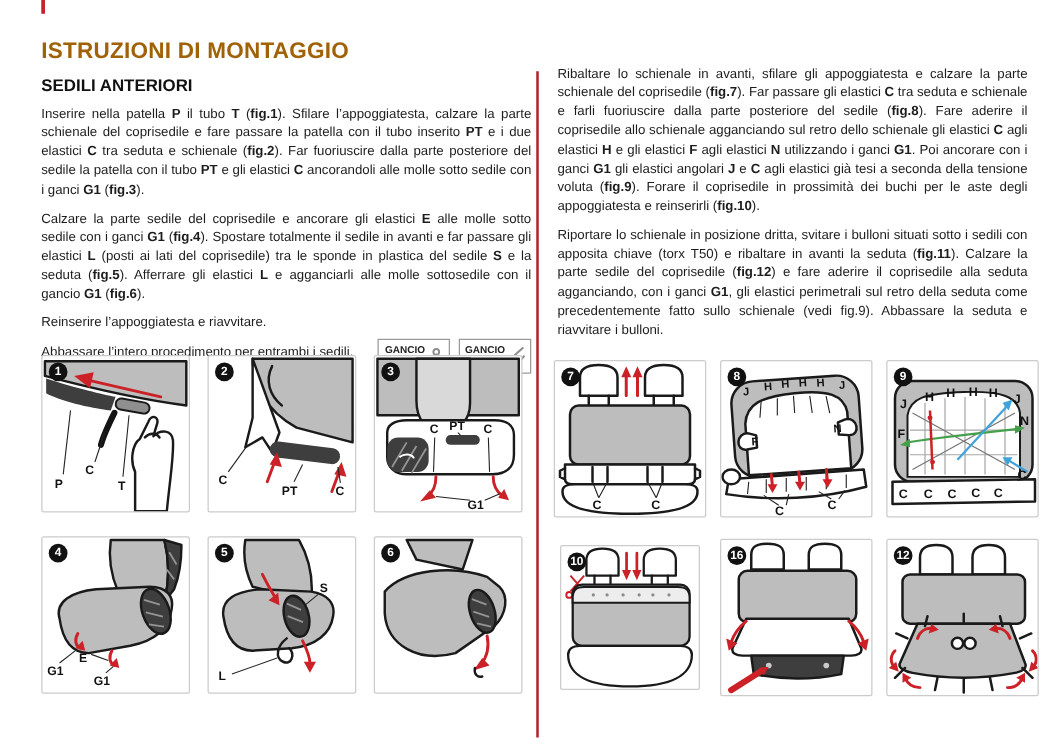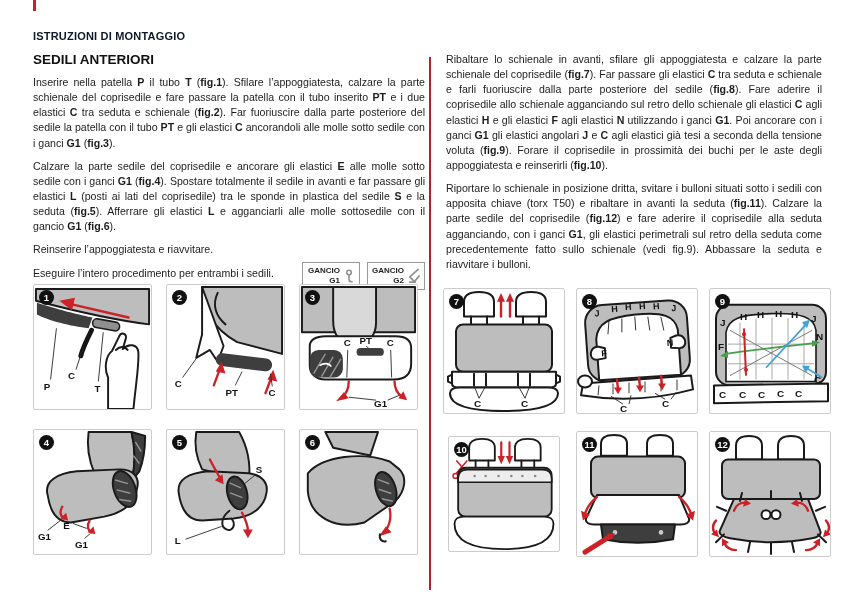--- a/index.html
+++ b/index.html
@@ -3,21 +3,21 @@
 <meta charset="utf-8">
 <style>
   html,body{margin:0;padding:0;background:#e9e9e9;}
   .page{position:relative;width:848px;height:600px;background:#ffffff;overflow:hidden;
         font-family:"Liberation Sans",sans-serif;color:#1c1c1c;}
   .regmark{position:absolute;left:33px;top:0;width:3px;height:11px;background:#c8232c;}
   .divider{position:absolute;left:429px;top:57px;height:533px;width:2px;background:#b32025;}
   .col{position:absolute;}
   .col-left{left:33px;top:30px;width:392px;}
   .col-right{left:446px;top:52px;width:376px;}
-  h1{font-size:11px;margin:0 0 10px 0;color:#0f172a;letter-spacing:.2px;}
+  h1{font-size:18px;margin:0 0 10px 0;color:#a16207;letter-spacing:.2px;}
   h2{font-size:13.5px;margin:0 0 8px 0;color:#111;}
   p{font-size:10.6px;line-height:1.43;text-align:justify;margin:0 0 8px 0;}
   .last-row{display:flex;gap:8px;align-items:flex-start;}
   .last-row p{flex:1;margin-bottom:0;}
   .hookboxes{display:flex;gap:7px;margin-top:-4px;}
   .hookbox{width:50px;height:24px;border:1px solid #9a9a9a;background:#fff;display:flex;
            align-items:center;justify-content:flex-end;gap:2px;padding:1px 3px;}
   .hooktext{display:flex;flex-direction:column;align-items:flex-end;font-weight:bold;
             font-size:8px;line-height:1.15;color:#222;}
   .figgrid{position:absolute;display:grid;}
@@ -50,21 +50,21 @@
   <div class="regmark"></div>
   <div class="divider"></div>
 
   <div class="col col-left">
     <h1>ISTRUZIONI DI MONTAGGIO</h1>
     <h2>SEDILI ANTERIORI</h2>
     <p>Inserire nella patella <b>P</b> il tubo <b>T</b> (<b>fig.1</b>). Sfilare l’appoggiatesta, calzare la parte schienale del coprisedile e fare passare la patella con il tubo inserito <b>PT</b> e i due elastici <b>C</b> tra seduta e schienale (<b>fig.2</b>). Far fuoriuscire dalla parte posteriore del sedile la patella con il tubo <b>PT</b> e gli elastici <b>C</b> ancorandoli alle molle sotto sedile con i ganci <b>G1</b> (<b>fig.3</b>).</p>
     <p>Calzare la parte sedile del coprisedile e ancorare gli elastici <b>E</b> alle molle sotto sedile con i ganci <b>G1</b> (<b>fig.4</b>). Spostare totalmente il sedile in avanti e far passare gli elastici <b>L</b> (posti ai lati del coprisedile) tra le sponde in plastica del sedile <b>S</b> e la seduta (<b>fig.5</b>). Afferrare gli elastici <b>L</b> e agganciarli alle molle sottosedile con il gancio <b>G1</b> (<b>fig.6</b>).</p>
     <p>Reinserire l’appoggiatesta e riavvitare.</p>
     <div class="last-row">
-      <p>Eseguire l’intero procedimento per entrambi i sedili.</p>
+      <p>Abbassare l’intero procedimento per entrambi i sedili.</p>
       <div class="hookboxes">
         <div class="hookbox">
           <div class="hooktext">
             <span>GANCIO</span>
             <span>G1</span>
           </div>
           <svg width="14" height="20" viewBox="0 0 16 20">
             <circle cx="8" cy="6" r="2.6" class="hookicon"></circle>
             <path class="hookicon" d="M8,8.6 V14 a3.2,3.2 0 0 0 3.6,2.6"></path>
           </svg>
@@ -336,21 +336,21 @@
             <circle cx="54" cy="43" r="1.4"></circle>
           <circle cx="68" cy="43" r="1.4"></circle>
             <circle cx="80" cy="43" r="1.4"></circle>
             <circle cx="94" cy="43" r="1.4"></circle>
         </g>
         <path class="wf s" d="M6,96 C6,91 10,88 16,88 L104,88 C110,88 114,91 114,96 C114,114 96,124 60,124 C24,124 6,114 6,96 Z"></path>
       </svg>
     </figure>
 
     <figure class="figcell" style="margin:0">
-      <div class="fignum">11</div>
+      <div class="fignum">16</div>
       <svg viewBox="0 0 120 126" preserveAspectRatio="none">
         <path class="wf s" d="M24,24 L24,12 C24,5 29,3 37,3 C45,3 50,5 50,12 L50,24 Z"></path>
         <path class="wf s" d="M70,24 L70,12 C70,5 75,3 83,3 C91,3 96,5 96,12 L96,24 Z"></path>
         <rect x="14" y="25" width="94" height="42" rx="7" class="gf s"></rect>
         <path class="wf s" d="M20,64 L102,64 L112,88 C113,92 109,94 104,94 L17,94 C12,94 8,92 9,88 Z"></path>
         <path class="df s" d="M24,94 L98,94 L96,109 C72,114 50,114 26,109 Z"></path>
         <circle cx="38" cy="102" r="2.3" fill="#c9c9c9"></circle>
         <circle cx="84" cy="102" r="2.3" fill="#c9c9c9"></circle>
         <path class="r" d="M20,66 C14,71 10,77 8,83"></path>
         <polygon class="rf" points="6,90 4,80 13,84"></polygon>

